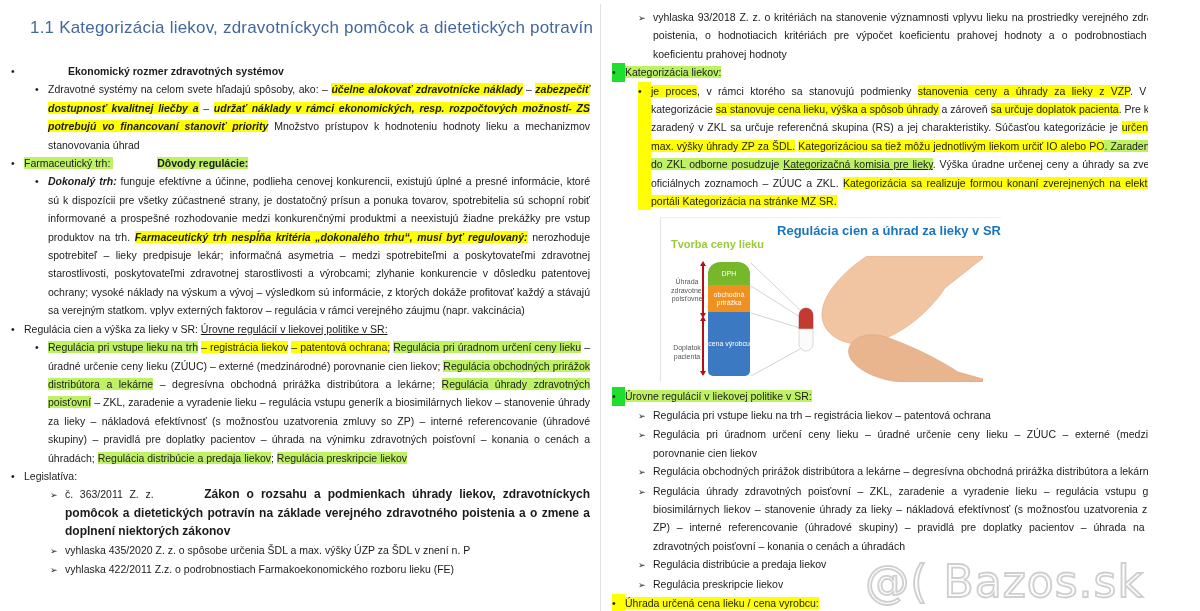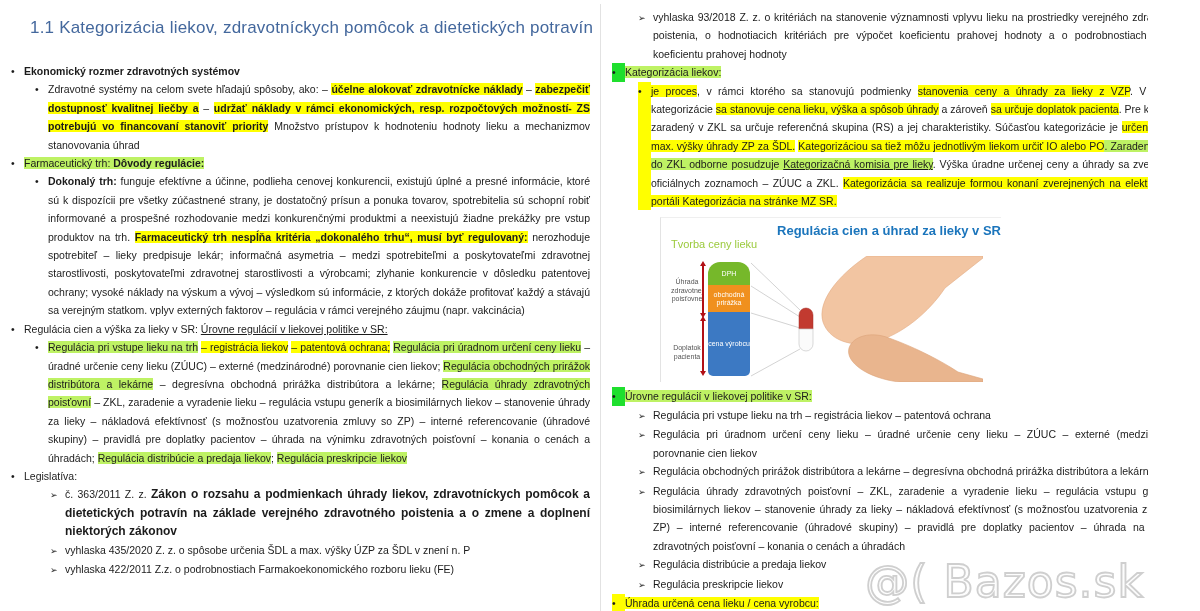--- a/index.html
+++ b/index.html
@@ -19,34 +19,34 @@
   .block{display:flex;line-height:18.4px;text-align:justify;}
   .bullet{flex:0 0 auto;width:13px;}
   .bullet.arrow{font-size:9px;width:15px;padding-top:1px;}
   .txt{flex:1 1 auto;}
   .lvl1{padding-left:1px;}
   .lvl2{padding-left:25px;}
   .left .arrow1{padding-left:40px;}
   .right .lvl1{padding-left:2px;}
   .right .lvl2,.right .arrow1{padding-left:28px;}
 
-  .b{font-weight:bold;}
-  .bi{font-weight:bold;}
+  .b{font-weight:bold;margin-left:44px;}
+  .bi{font-weight:bold;font-style:italic;}
   .u{text-decoration:underline;margin-top:8px;}
   .hy{background:#ffff00;}
   .hg{background:#bef264;}
   .big{font-size:12px;}
   .bullet.hy{background:#ffff00;}
   .bullet.hg{background:#1fdf2e;}
 
   
   .slide{margin:7px 0 5px 58px;width:330px;border-left:1px solid #e3e3e3;border-top:1px solid #efefef;
          padding:5px 0 0 10px;background:#fff;}
   .slide-title{font-size:13px;font-weight:bold;color:#1b75bc;line-height:15px;text-align:right;}
-  .slide-subtitle{font-size:11px;font-weight:normal;color:#9bca3c;line-height:13px;margin-bottom:5px;}
+  .slide-subtitle{font-size:11px;font-weight:bold;color:#9bca3c;line-height:13px;margin-bottom:5px;}
   .canvas{position:relative;width:318px;height:126px;}
   .side-label{position:absolute;left:0;width:32px;font-size:7px;line-height:8.5px;color:#555;text-align:center;}
   .side-label.top{top:22px;}
   .side-label.bottom{top:88px;}
   .varrow{position:absolute;left:31px;width:2px;background:#b21016;}
   .va1{top:9px;height:49px;}
   .va2{top:64px;height:52px;}
   .varrow:before{content:"";position:absolute;top:-4px;left:-2.5px;border-left:3.5px solid transparent;border-right:3.5px solid transparent;border-bottom:5px solid #b21016;}
   .varrow:after{content:"";position:absolute;bottom:-4px;left:-2.5px;border-left:3.5px solid transparent;border-right:3.5px solid transparent;border-top:5px solid #b21016;}
   .bar{position:absolute;left:37px;top:6px;width:42px;}

